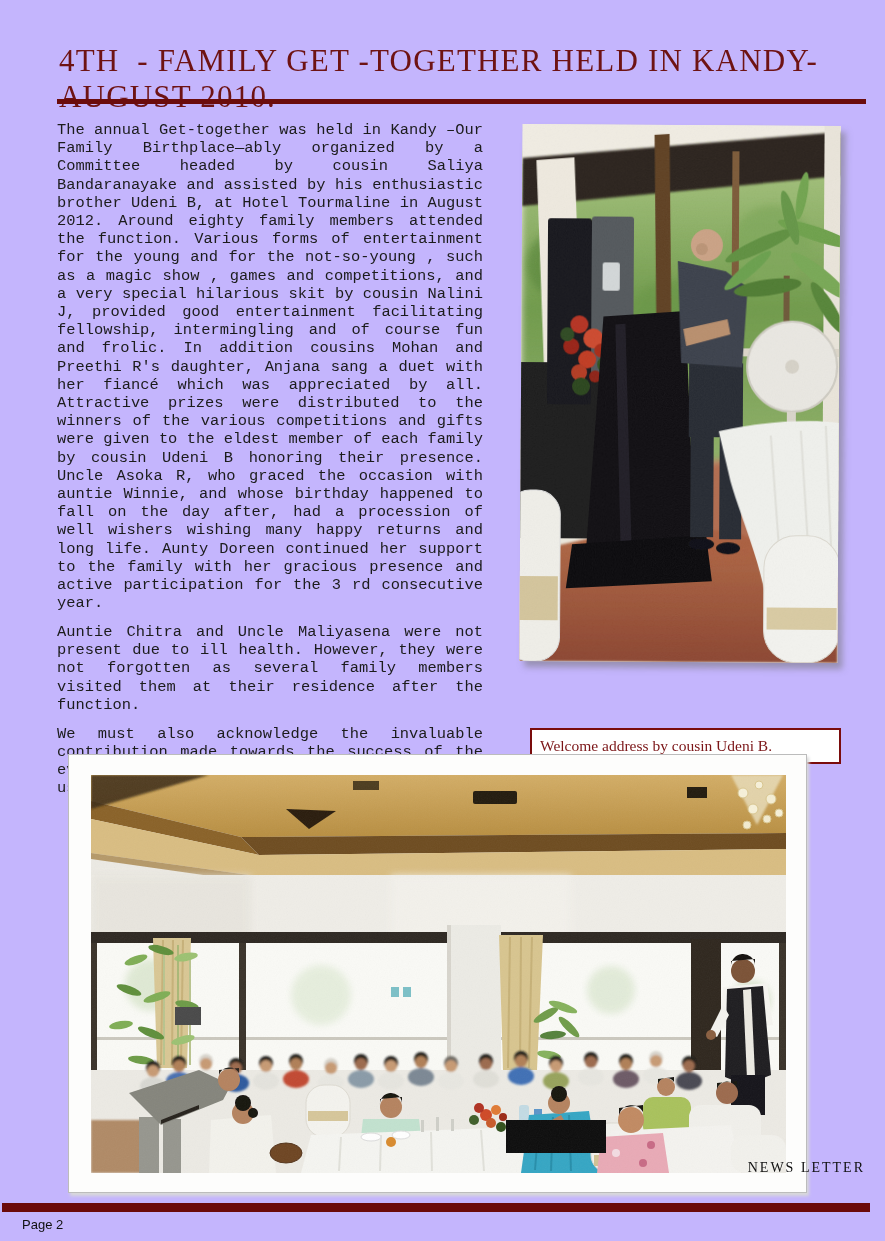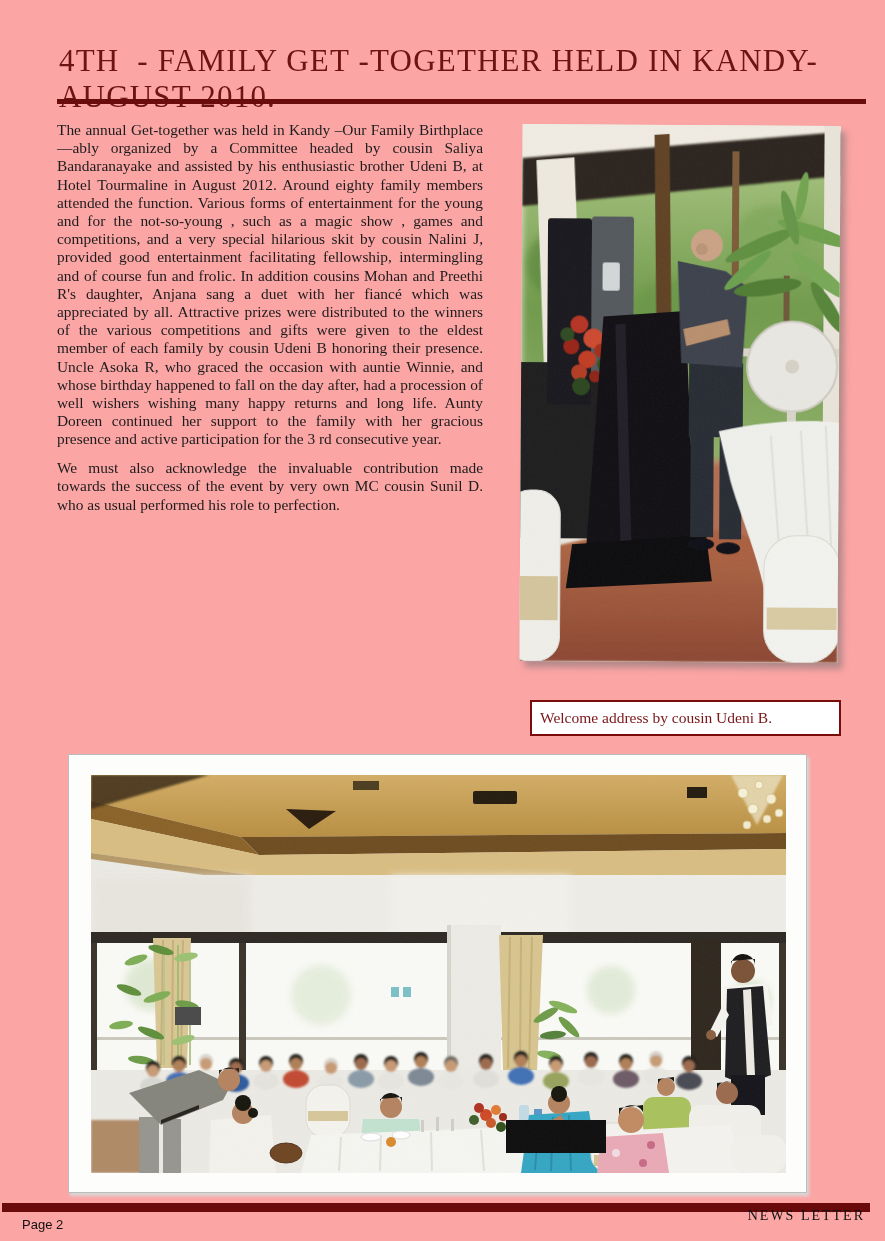--- a/index.html
+++ b/index.html
@@ -1,66 +1,67 @@
 <!DOCTYPE html>
 <html><head>
 <meta charset="utf-8">
 <style>
   html,body{margin:0;padding:0;background:#ffffff;}
-  .page{position:relative;width:885px;height:1241px;background:#fca5a5;
+  .page{position:relative;width:885px;height:1241px;background:#c4b5fd;
         font-family:"Liberation Serif",serif;overflow:hidden;}
 
   
   .title{position:absolute;left:59px;top:22px;width:812px;color:#6e1313;
          font-size:31px;line-height:36px;letter-spacing:1.2px;font-weight:500;}
   .title span{display:block;white-space:pre-wrap;}
   .title-rule{position:absolute;left:57px;top:99px;width:809px;height:5px;background:#6b0c0c;}
 
   
   .article{position:absolute;left:57px;top:121px;width:426px;
-           font-size:15.4px;line-height:18.2px;text-align:justify;color:#1c1c1c;}
+           font-size:15.4px;line-height:18.2px;text-align:justify;color:#1c1c1c;font-family:Liberation Mono, monospace;}
   .article p{margin:0 0 10.5px 0;}
 
   
   .photo-r{position:absolute;left:521px;top:125px;width:318px;height:537px;
            background:#e9e5da;box-shadow:5px 6px 6px rgba(110,110,110,.5);
            transform:rotate(.35deg);overflow:hidden;}
   .photo-r svg{display:block;width:100%;height:100%;}
 
   
-  .caption{position:absolute;left:530px;top:700px;width:299px;height:32px;
+  .caption{position:absolute;left:530px;top:728px;width:299px;height:32px;
            border:2px solid #7a0c0c;color:#7b1517;font-size:15.5px;
            line-height:32px;padding-left:8px;background:#fff;}
 
   
   .frame-b{position:absolute;left:68px;top:754px;width:737px;height:437px;
            background:#fdfdfc;border:1px solid #bcbcbc;box-shadow:2px 3px 3px #d9d9d9;}
   .photo-b{position:absolute;left:22px;top:20px;width:695px;height:398px;
            background:#efece6;overflow:hidden;}
   .photo-b svg{display:block;width:100%;height:100%;}
 
   
   .bar{position:absolute;left:2px;top:1203px;width:868px;height:9px;background:#6b0a0a;}
   .pg{position:absolute;left:22px;top:1217px;font-family:"Liberation Sans",sans-serif;
       font-weight:normal;font-size:13px;color:#101010;}
-  .nl{position:absolute;right:20px;top:1208px;font-size:14px;letter-spacing:2px;color:#101010;}
+  .nl{position:absolute;right:20px;top:1160px;font-size:14px;letter-spacing:2px;color:#101010;}
 </style>
 </head>
 <body>
 
 <div class="page">
 
   <h1 class="title">
     <span>4TH  - FAMILY GET -TOGETHER HELD IN KANDY-</span>
     <span>AUGUST 2010.</span>
   </h1>
   <div class="title-rule"></div>
 
   <div class="article">
     <p>The annual Get-together was held in Kandy –Our Family Birthplace—ably organized by a Committee headed by cousin Saliya Bandaranayake and assisted by his enthusiastic brother Udeni B, at Hotel Tourmaline in August 2012. Around eighty family members attended the function. Various forms of entertainment for the young and for the not-so-young , such as a magic show , games and competitions, and a very special hilarious skit by cousin Nalini J, provided good entertainment facilitating fellowship, intermingling and of course fun and frolic. In addition cousins Mohan and Preethi R's daughter, Anjana sang a duet with her fiancé which was appreciated by all. Attractive prizes were distributed to the winners of the various competitions and gifts were given to the eldest member of each family by cousin Udeni B honoring their presence. Uncle Asoka R, who graced the occasion with auntie Winnie, and whose birthday happened to fall on the day after, had a procession of well wishers wishing many happy returns and long life. Aunty Doreen continued her support to the family with her gracious presence and active participation for the 3 rd consecutive year.</p>
+    <p>Auntie Chitra and Uncle Maliyasena were not present due to ill health. However, they were not forgotten as several family members visited them at their residence after the function.</p>
     <p>We must also acknowledge the invaluable contribution made towards the success of the event by very own MC cousin Sunil D. who as usual performed his role to perfection.</p>
   </div>
 
   <figure class="photo-r" style="margin:0">
     <svg viewBox="0 0 318 537" preserveAspectRatio="none">
       <defs>
         <linearGradient id="gGreen" x1="0" y1="0" x2="0" y2="1">
           <stop offset="0" stop-color="#a8c47f"></stop>
             <stop offset=".5" stop-color="#6f9a4a"></stop>
             <stop offset="1" stop-color="#8fb068"></stop>

